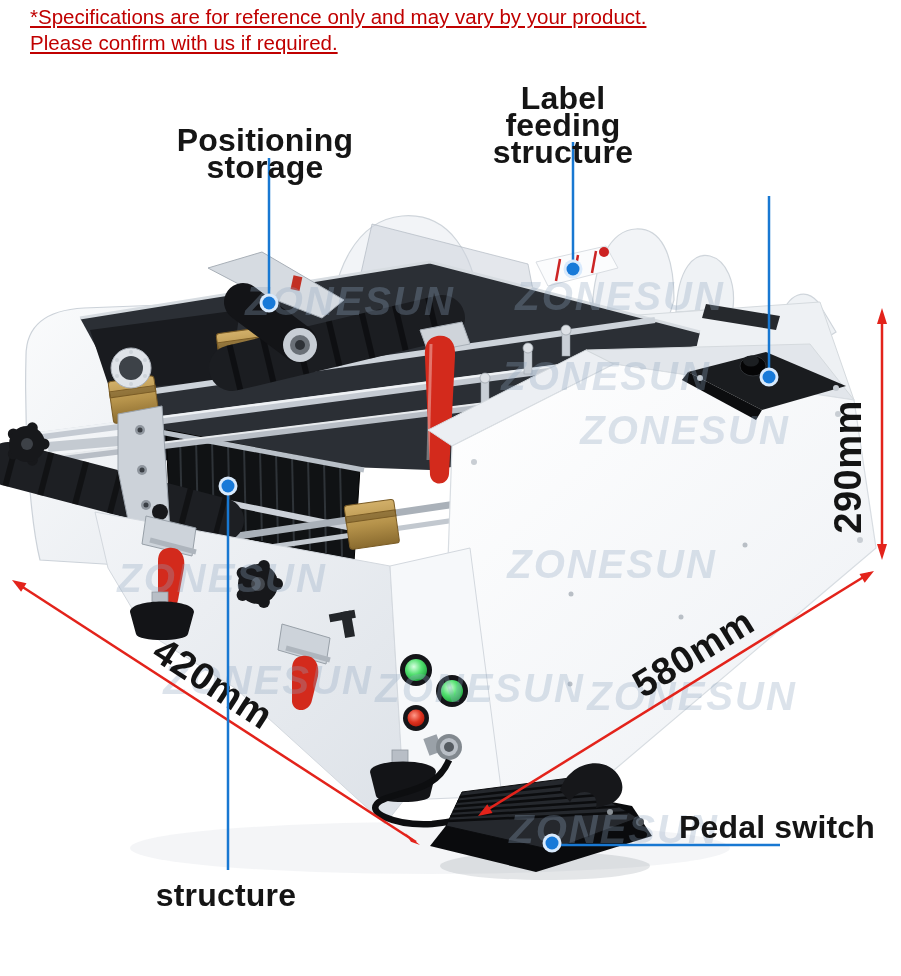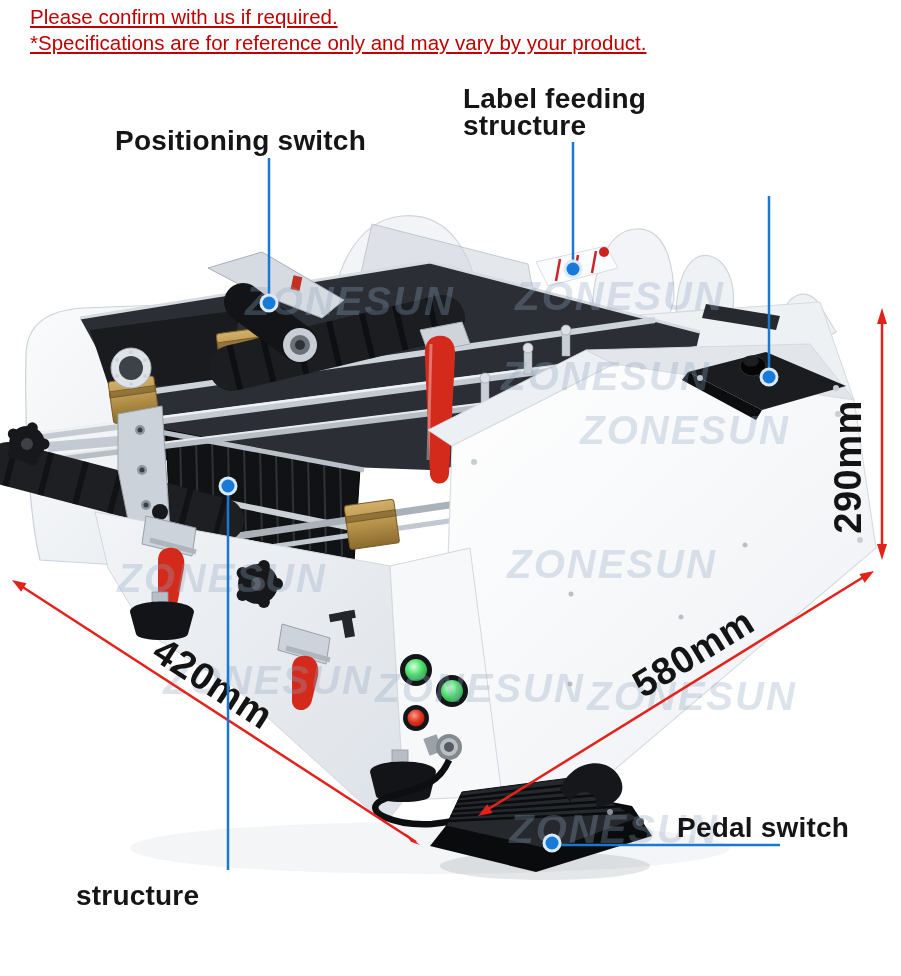--- a/index.html
+++ b/index.html
@@ -6,22 +6,22 @@
   #stage{
     position:relative;width:901px;height:976px;background:#ffffff;overflow:hidden;
     font-family:"Liberation Sans", sans-serif;
   }
   .disclaimer{
     position:absolute;left:30px;top:4px;width:620px;
     color:#c00000;font-size:20.5px;line-height:26px;font-weight:500;
   }
   .disclaimer div{text-decoration:underline;}
   .callout-label{
-    position:absolute;color:#151515;font-size:28px;line-height:27px;
-    font-weight:600;text-align:left;letter-spacing:0.2px;
+    position:absolute;color:#151515;font-size:32px;line-height:27px;
+    font-weight:600;text-align:center;letter-spacing:0.2px;
   }
   svg{position:absolute;left:0;top:0;}
   .wm{font-style:italic;font-weight:700;font-size:40px;letter-spacing:2px;
       fill:#8fa6c0;opacity:0.30;}
   .dim-text{font-size:38px;font-weight:600;fill:#141414;letter-spacing:0.5px;}
 </style>
 </head>
 <body>
 
 <div id="stage">
@@ -363,26 +363,26 @@
           <circle cx="228" cy="486" r="6.5" fill="#1779d8"></circle>
         </g>
       <g>
           <circle cx="552" cy="843" r="9.5" fill="#d9eafc"></circle>
           <circle cx="552" cy="843" r="6.5" fill="#1779d8"></circle>
         </g>
     </g>
   </svg>
 
   <div class="disclaimer">
+    <div>*Specifications are for reference only and may vary by your product.</div>
     <div>Please confirm with us if required.</div>
-    <div>*Specifications are for reference only and may vary by your product.</div>
   </div>
 
   <div class="callout-label" style="left:115px;top:127px;width:300px;">
-    <div>Positioning switch</div>
+    <div>Positioning storage</div>
   </div>
 
   <div class="callout-label" style="left:463px;top:85px;width:200px;">
     <div>Label feeding</div>
     <div>structure</div>
   </div>
 
 
   <div class="callout-label" style="left:677px;top:814px;width:200px;">
     <div>Pedal switch</div>

